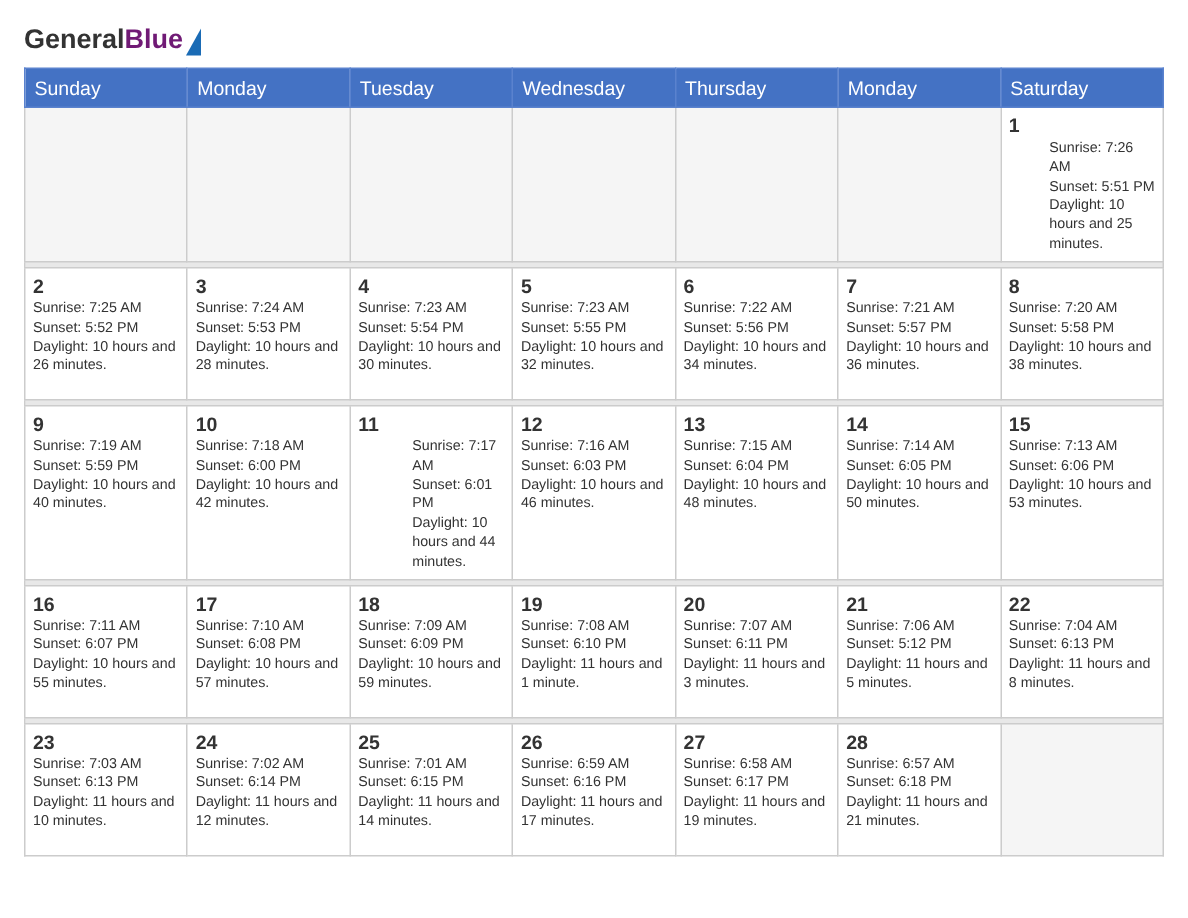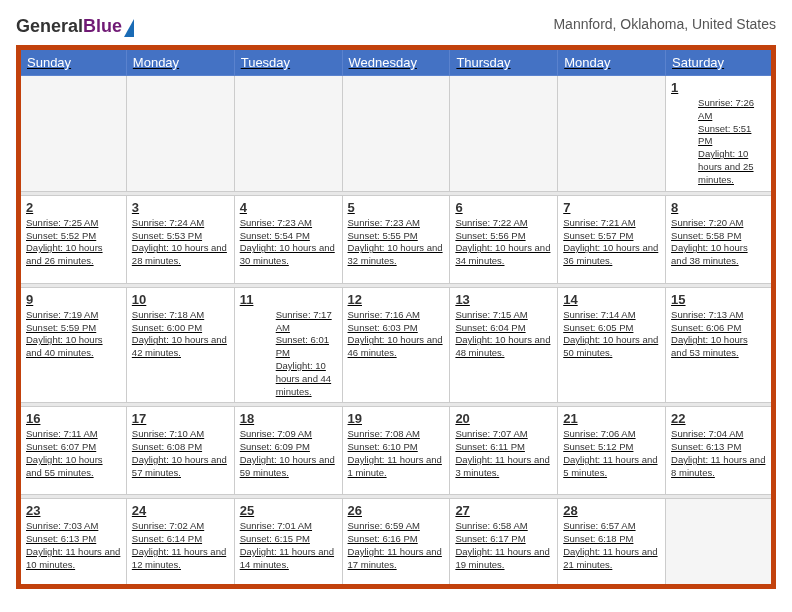--- a/index.html
+++ b/index.html
@@ -50,22 +50,21 @@
       font-weight: normal;
       color: #333;
     }
     .location {
       font-size: 14px;
       color: #555;
     }
     .calendar {
       width: 100%;
       border-collapse: collapse;
-      border: 5px solid #c2410c;
-      text-decoration: underline;
+      border: 1px solid #c2410c;
     }
     .calendar th {
       background-color: #4472C4;
       color: white;
       text-align: left;
       padding: 5px 6px;
       font-size: 13px;
       font-weight: normal;
       border: 1px solid #5a82ce;
     }
@@ -102,21 +101,20 @@
 
 <div class="header">
   <div class="logo">
     <div class="logo-text">
       <span class="logo-general">General</span>
       <span class="logo-blue">Blue</span>
       <span class="logo-icon"></span>
     </div>
   </div>
   <div class="title-section">
-    <div class="location">Mannford, Oklahoma, United States</div>
   </div>
 </div>
 
 <table class="calendar">
   <thead>
     <tr id="header-row">
     <th>Sunday</th>
         <th>Monday</th>
         <th>Tuesday</th>
         <th>Wednesday</th>

